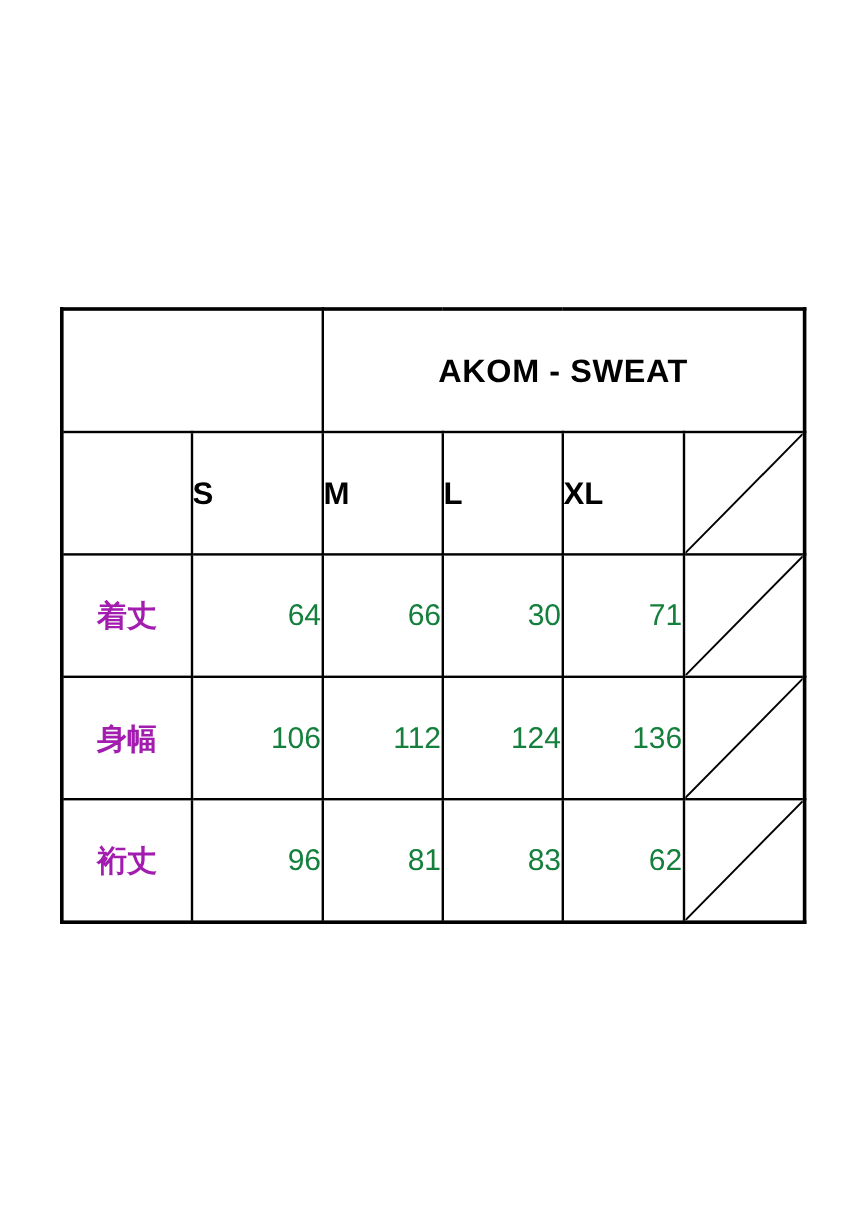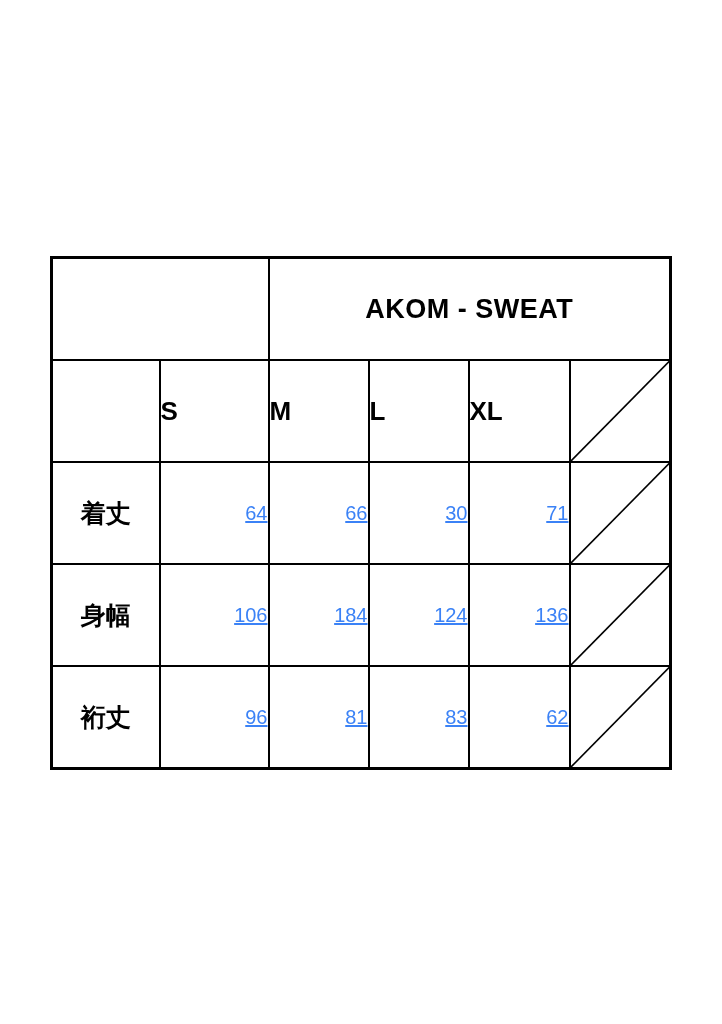--- a/index.html
+++ b/index.html
@@ -54,29 +54,28 @@
     text-align: left;
     padding-left: 4px;
     font-weight: 700;
     font-size: 26px;
     color: #000000;
   }
   td.label-cell {
     text-align: center;
     font-weight: 700;
     font-size: 25px;
-    color: #000000;
+    color: #a21caf;
   }
   td.num-cell {
     text-align: right;
     padding-right: 3px;
     font-weight: 400;
-    font-size: 20px;
-    color: #3b82f6;
-    text-decoration: underline;
+    font-size: 25px;
+    color: #15803d;
   }
   td.diag-cell {
     position: relative;
   }
   td.diag-cell svg {
     position: absolute;
     left: 0;
     top: 0;
     width: 100%;
     height: 100%;
@@ -121,21 +120,21 @@
         <td class="num-cell">71</td>
         <td class="diag-cell">
           <svg viewBox="0 0 100 100" preserveAspectRatio="none">
               <line x1="0" y1="100" x2="100" y2="0" stroke="#000000" stroke-width="1.6" vector-effect="non-scaling-stroke"></line>
             </svg>
         </td>
       </tr>
       <tr>
         <td class="label-cell">身幅</td>
         <td class="num-cell">106</td>
-        <td class="num-cell">184</td>
+        <td class="num-cell">112</td>
         <td class="num-cell">124</td>
         <td class="num-cell">136</td>
         <td class="diag-cell">
           <svg viewBox="0 0 100 100" preserveAspectRatio="none">
               <line x1="0" y1="100" x2="100" y2="0" stroke="#000000" stroke-width="1.6" vector-effect="non-scaling-stroke"></line>
             </svg>
         </td>
       </tr>
       <tr>
         <td class="label-cell">裄丈</td>

